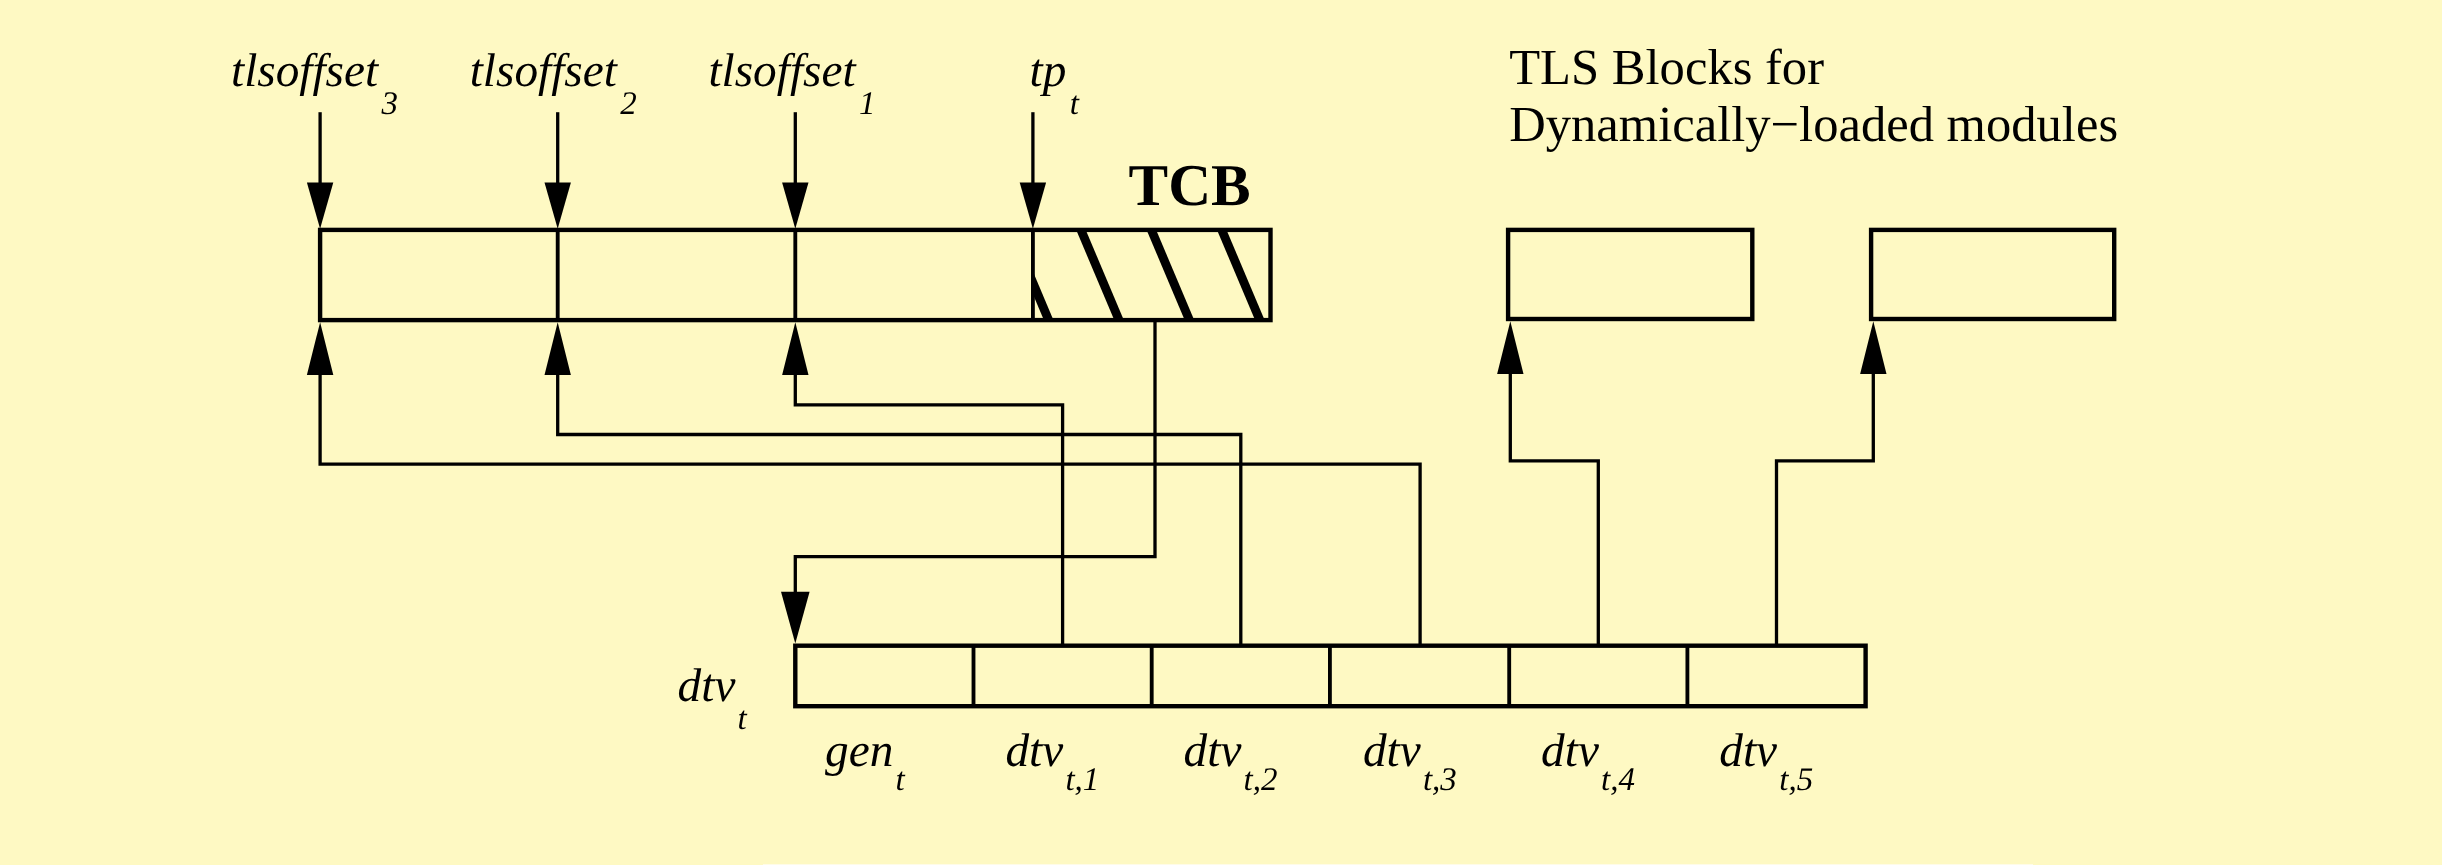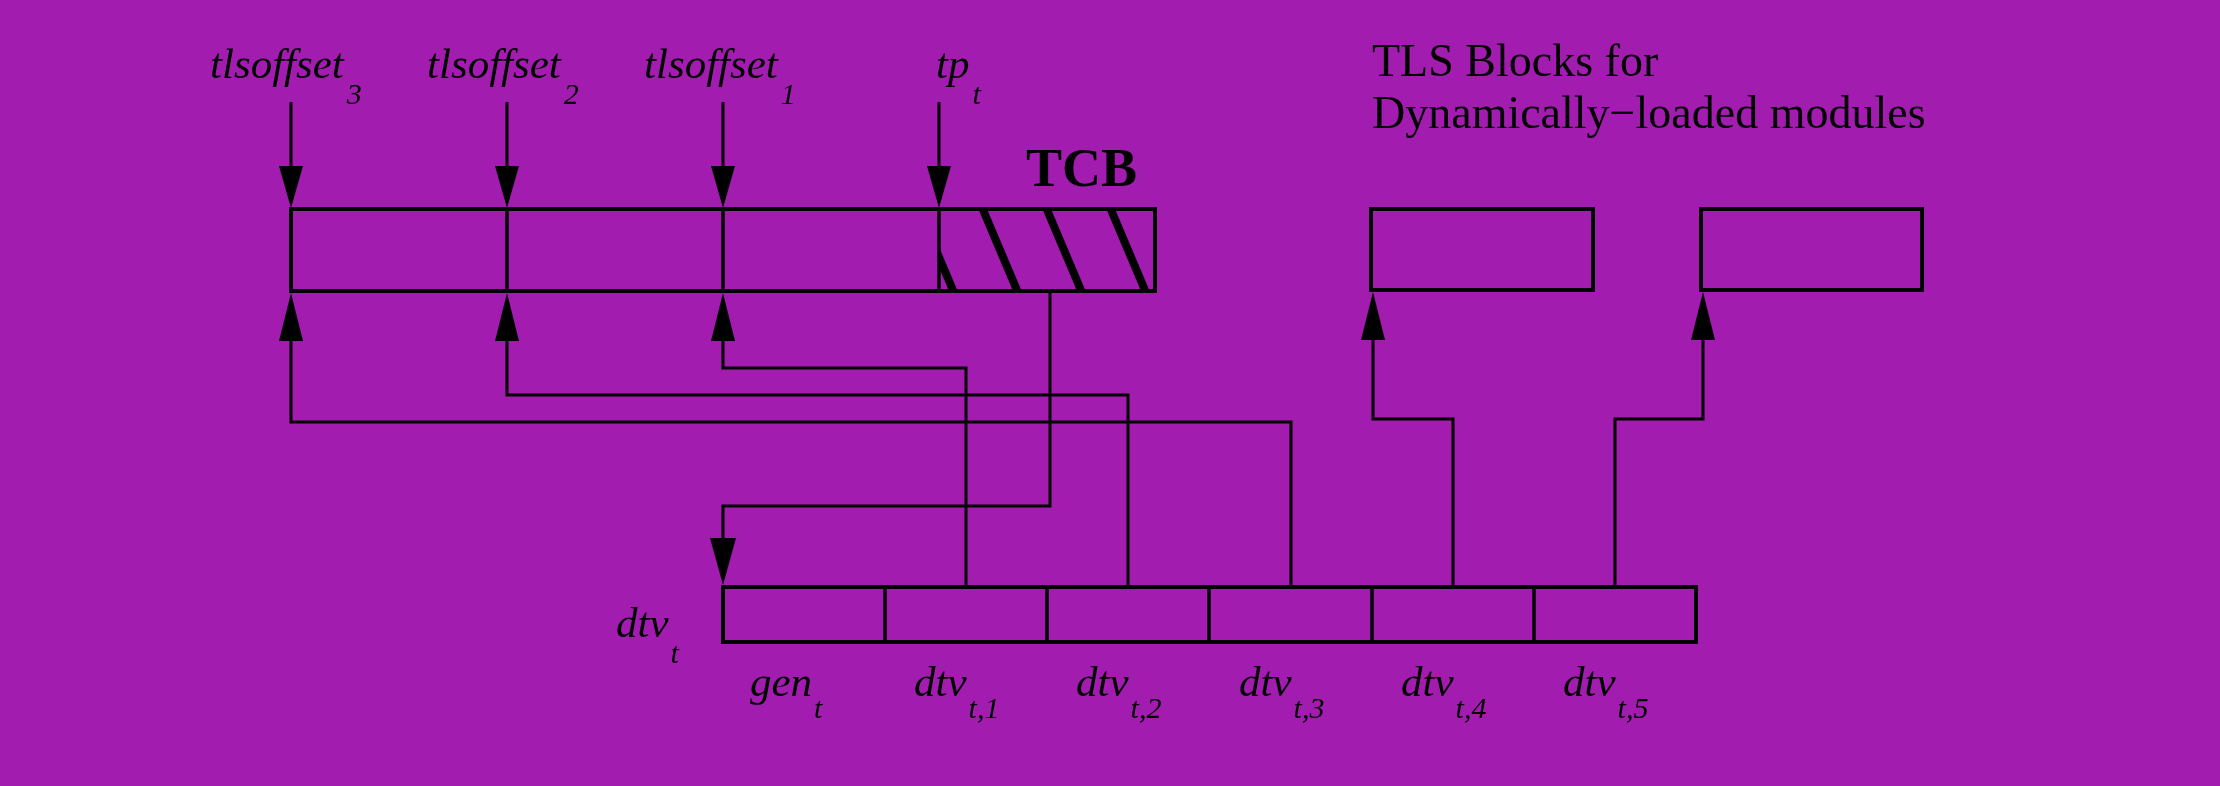--- a/index.html
+++ b/index.html
@@ -1,20 +1,20 @@
 <!DOCTYPE html>
 <html><head>
 <meta charset="utf-8">
 <style>
   html, body { margin: 0; padding: 0; background: #ffffff; }
   .canvas {
     position: relative;
     width: 2220px;
     height: 786px;
-    background: #a21caf;
+    background: #fef9c3;
     overflow: hidden;
   }
   svg { display: block; }
   .shape { fill: none; stroke: #000000; stroke-width: 4; }
   .divider { stroke: #000000; stroke-width: 3.5; }
   .conn { fill: none; stroke: #000000; stroke-width: 3; }
   .shaft { stroke: #000000; stroke-width: 3; }
   .head { fill: #000000; stroke: none; }
   .hatchline { stroke: #000000; stroke-width: 8; }
   text {

